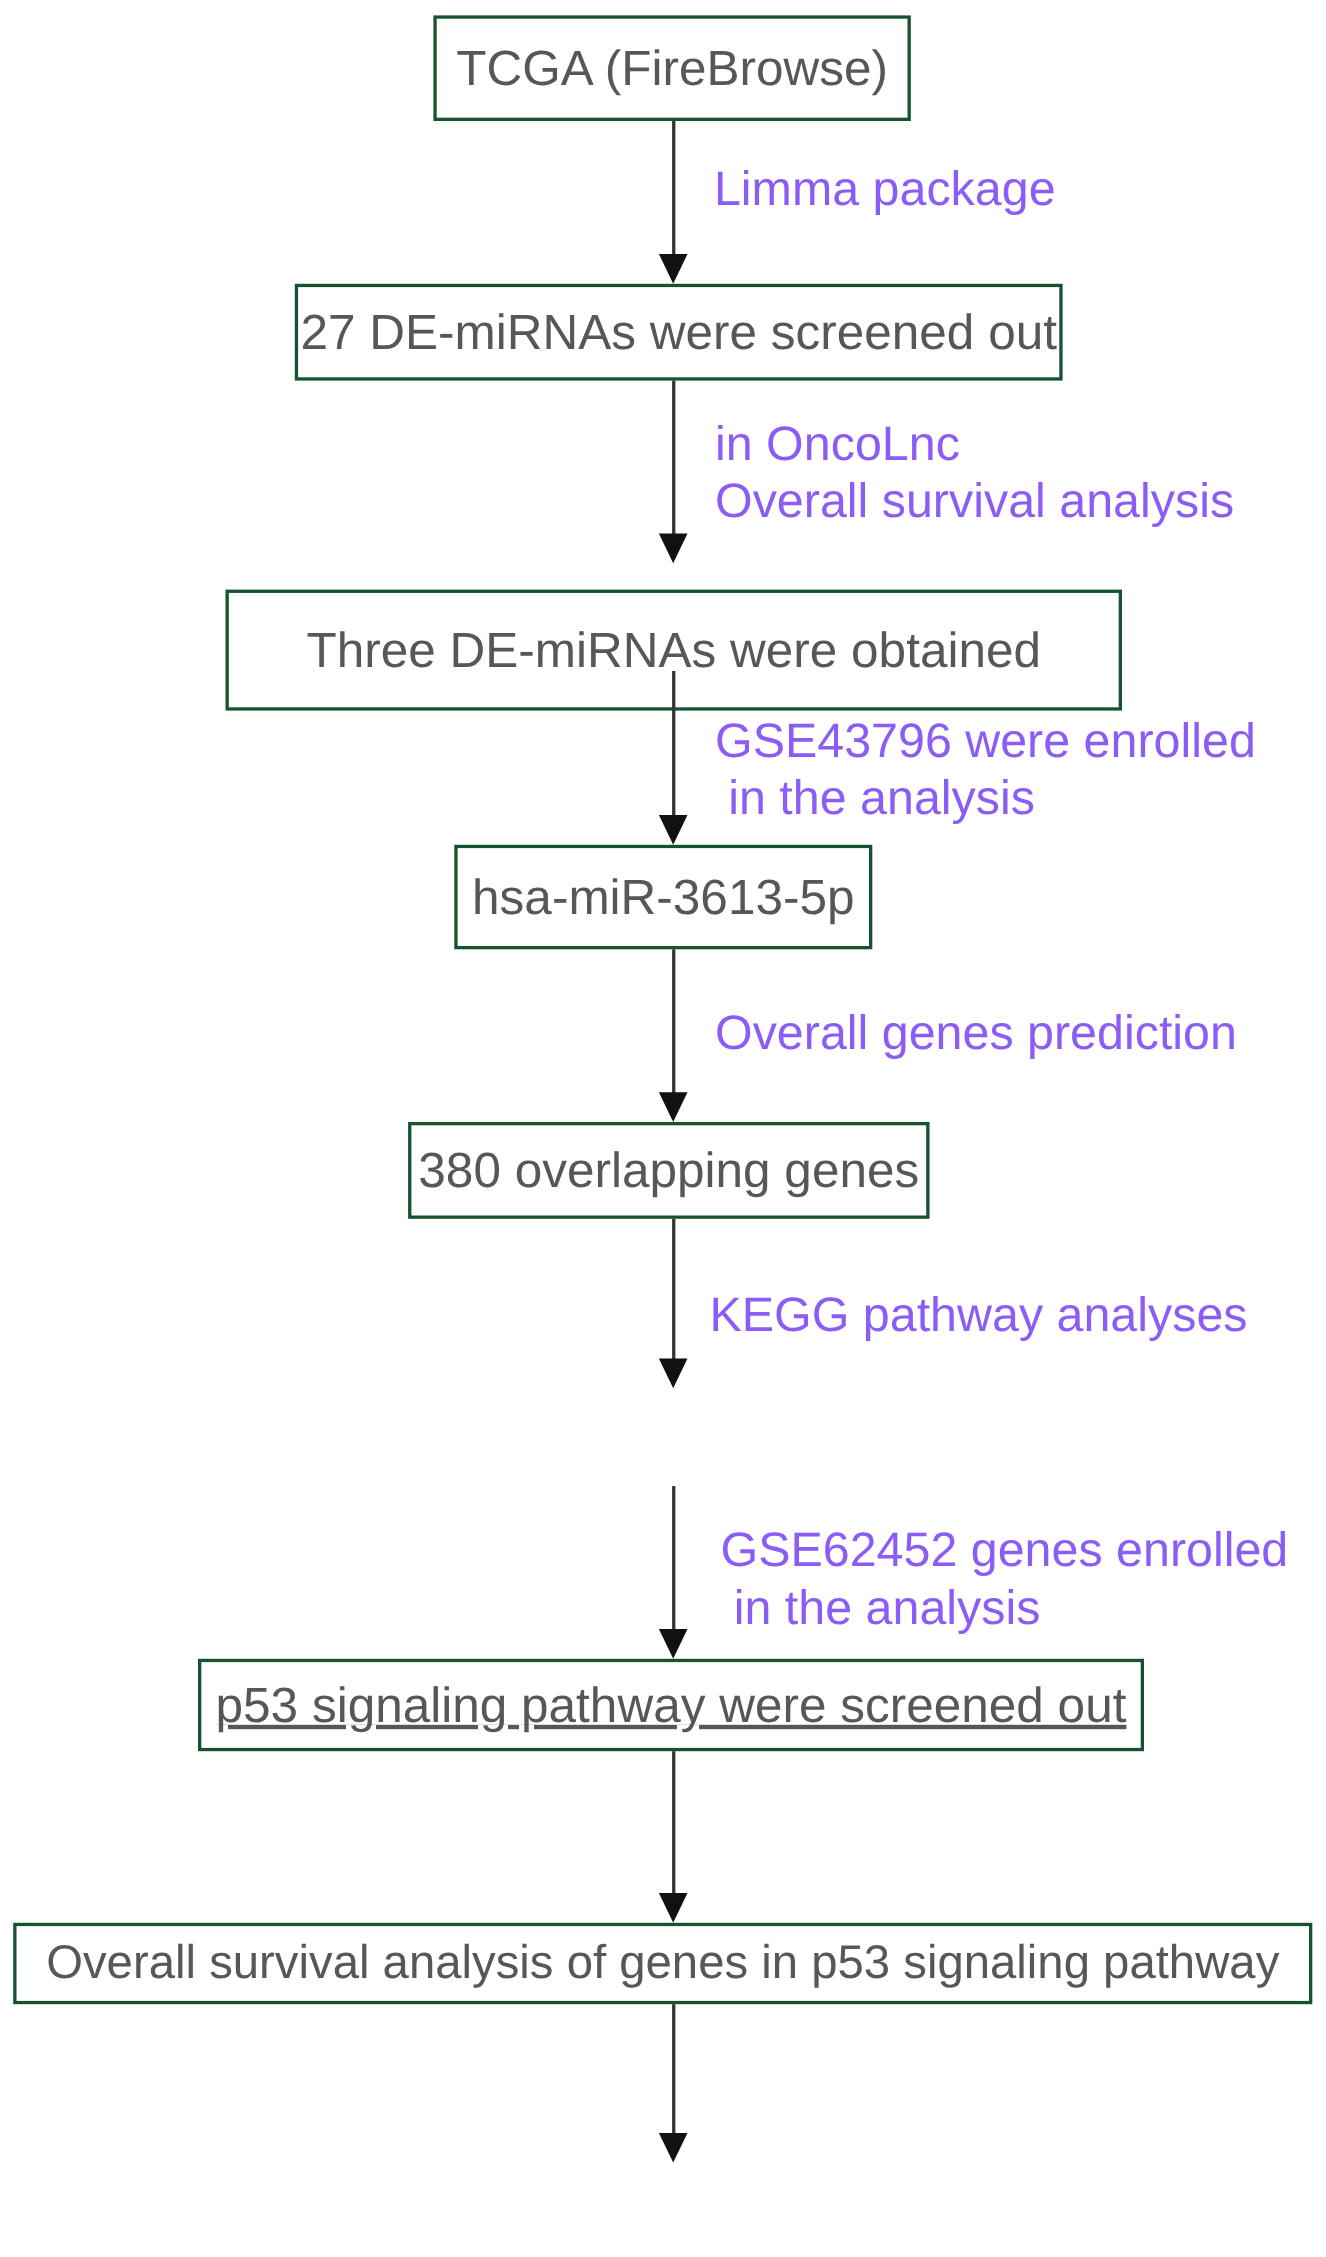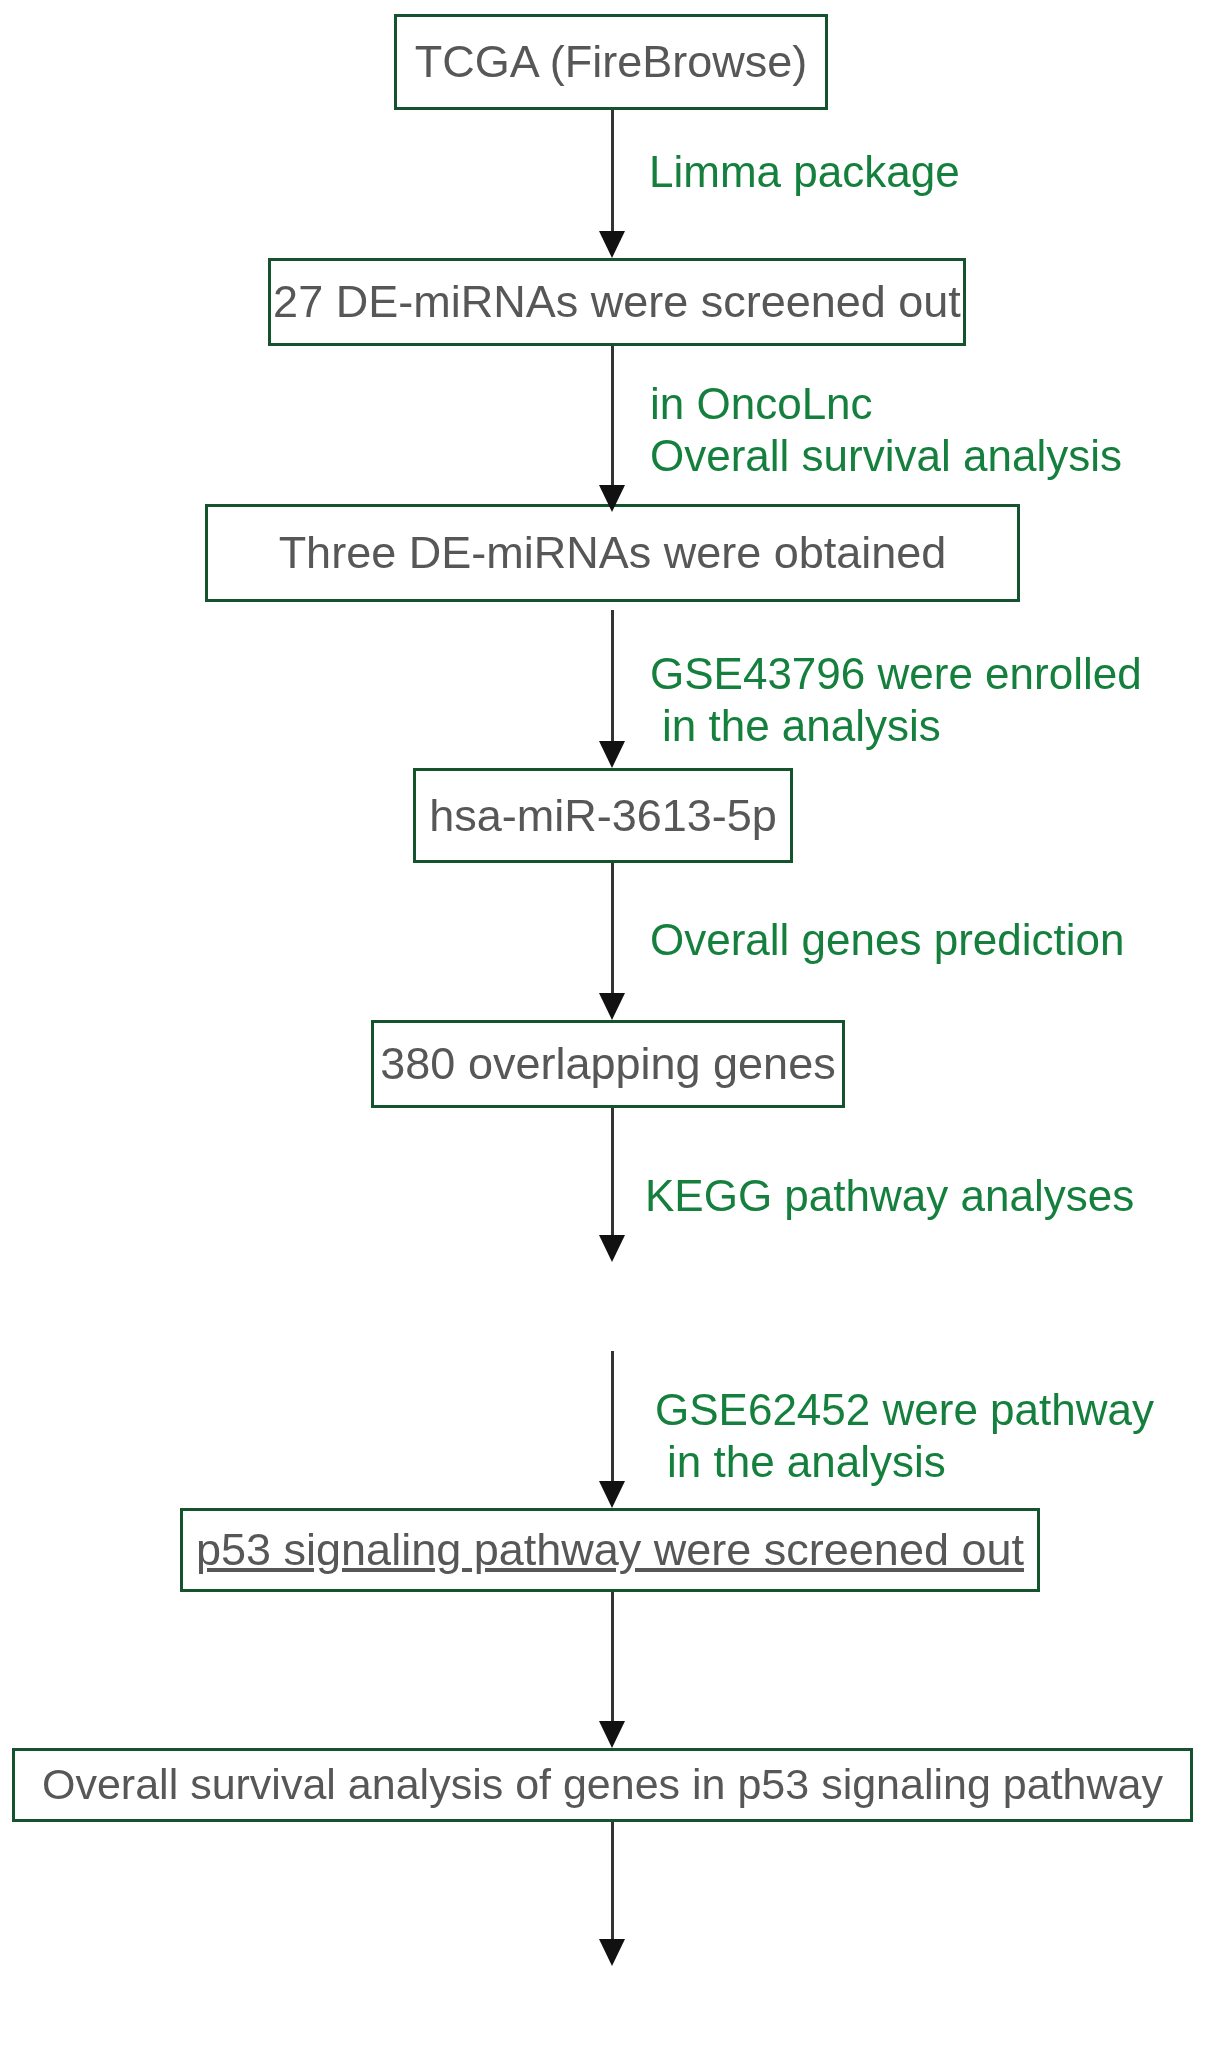--- a/index.html
+++ b/index.html
@@ -25,21 +25,21 @@
     align-items: center;
     justify-content: center;
     text-align: center;
     color: #575757;
     font-size: 45px;
     line-height: 1.1;
     white-space: nowrap;
   }
   .b0 { left: 394px; top: 14px;   width: 434px;  height: 96px; }
   .b1 { left: 268px; top: 258px;  width: 698px;  height: 88px; }
-  .b2 { left: 205px; top: 504px;  width: 815px;  height: 98px; }
+  .b2 { left: 205px; top: 536px;  width: 815px;  height: 110px; }
   .b3 { left: 413px; top: 768px;  width: 380px;  height: 95px; }
   .b4 { left: 371px; top: 1020px; width: 474px;  height: 88px; }
   .b5 { left: 230px; top: 1262px; width: 770px;  height: 89px; }
   .b6 { left: 180px; top: 1508px; width: 860px;  height: 84px; text-decoration: underline; }
   .b7 { left: 12px;  top: 1748px; width: 1181px; height: 74px; font-size: 43px; justify-content: center; }
   .b8 { left: 431px; top: 1966px; width: 362px;  height: 71px; }
   
   .shaft {
     position: absolute;
     left: 611px;
@@ -67,21 +67,21 @@
   .h1 { top: 485px; }
   .h2 { top: 741px; }
   .h3 { top: 993px; }
   .h4 { top: 1235px; }
   .h5 { top: 1481px; }
   .h6 { top: 1721px; }
   .h7 { top: 1939px; }
   
   .label {
     position: absolute;
-    color: #15803d;
+    color: #8b5cf6;
     font-size: 44px;
     line-height: 52px;
     white-space: nowrap;
   }
   .l0 { left: 649px; top: 146px; }
   .l1 { left: 650px; top: 378px; }
   .l2 { left: 650px; top: 648px; }
   .l3 { left: 650px; top: 914px; }
   .l4 { left: 645px; top: 1170px; }
   .l5 { left: 655px; top: 1384px; }
@@ -143,17 +143,17 @@
     <div>GSE43796 were enrolled</div>
     <div class="indent">in the analysis</div>
   </div>
   <div class="label l3">
     <div>Overall genes prediction</div>
   </div>
   <div class="label l4">
     <div>KEGG pathway analyses</div>
   </div>
   <div class="label l5">
-    <div>GSE62452 were pathway</div>
+    <div>GSE62452 genes enrolled</div>
     <div class="indent">in the analysis</div>
   </div>
 
 </div>
 
 </body></html>

